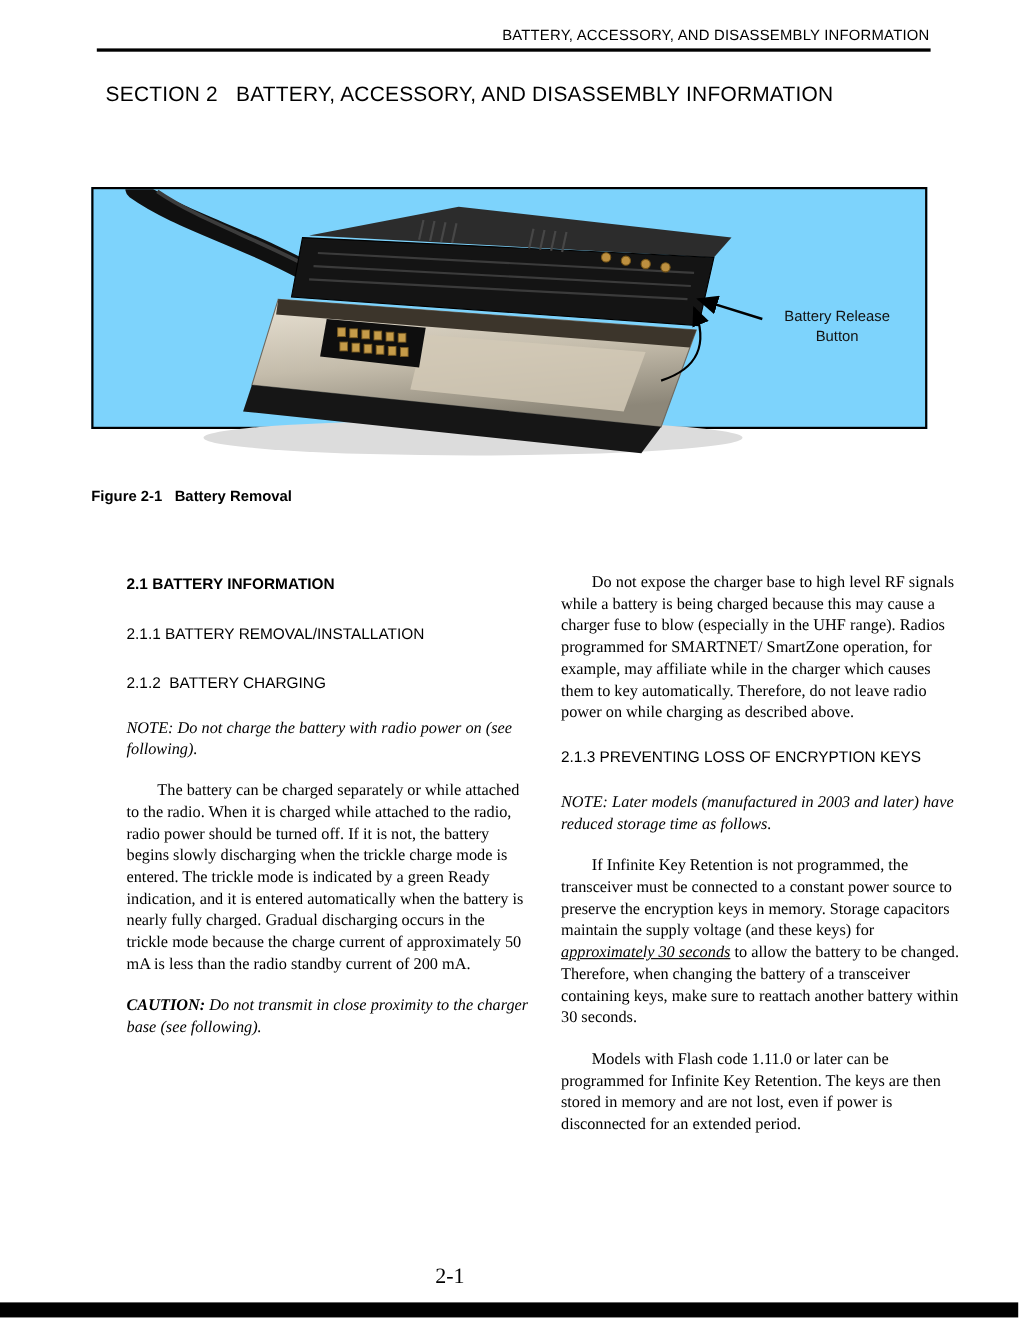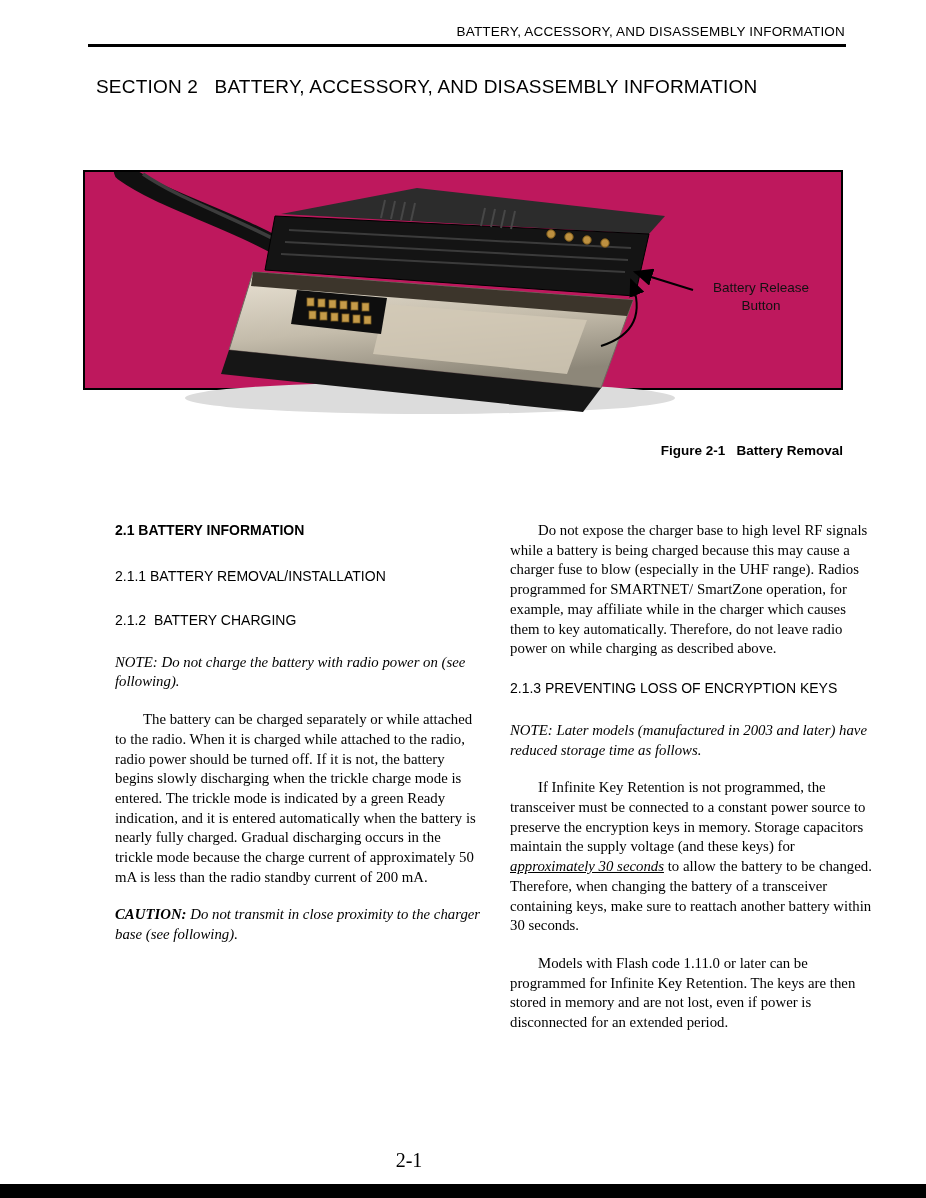--- a/index.html
+++ b/index.html
@@ -13,29 +13,29 @@
     letter-spacing:0.2px; white-space:pre-wrap;
   }
   .header-rule { position:absolute; top:44px; left:88px; width:758px; height:3px; background:#000; }
   .section-title {
     position:absolute; top:76px; left:96px;
     font-family:"Liberation Sans", sans-serif; font-weight:normal; font-size:19px;
     white-space:pre-wrap; letter-spacing:0.2px;
   }
   .figure-box {
     position:absolute; top:170px; left:83px; width:760px; height:220px;
-    border:2px solid #000; box-sizing:border-box; background:#be185d;
+    border:2px solid #000; box-sizing:border-box; background:#7dd3fc;
   }
   .figure-box svg { display:block; }
   .figure-callout {
     position:absolute; top:107px; left:612px; width:128px; text-align:center;
     font-family:"Liberation Sans", sans-serif; font-size:13.5px; line-height:18px; color:#111;
   }
   .figure-caption {
-    position:absolute; top:443px; left:83px; width:760px; text-align:right;
+    position:absolute; top:443px; left:83px; width:760px; text-align:left;
     font-family:"Liberation Sans", sans-serif; font-weight:bold; font-size:13.5px;
     white-space:pre-wrap;
   }
   .col { position:absolute; top:521px; font-size:14.8px; line-height:19.7px;margin-left:32px; }
   .col-left  { left:83px;  width:366px; }
   .col-right { left:478px; width:367px; }
   .h-main {
     font-family:"Liberation Sans", sans-serif; font-weight:bold; font-size:14px;
     margin:0; white-space:pre-wrap;
   }

